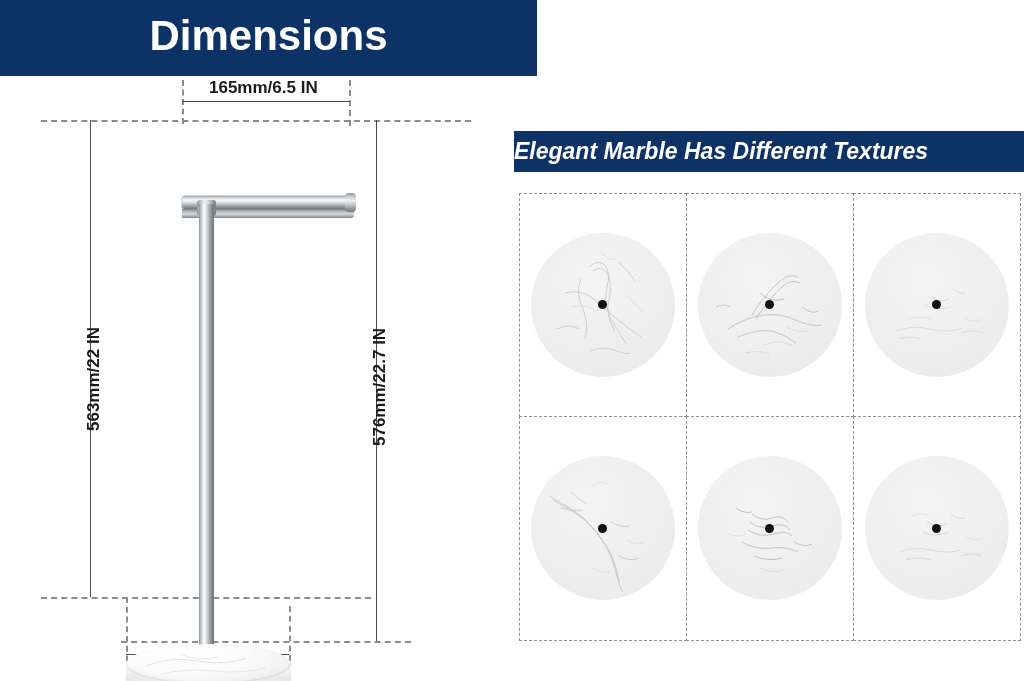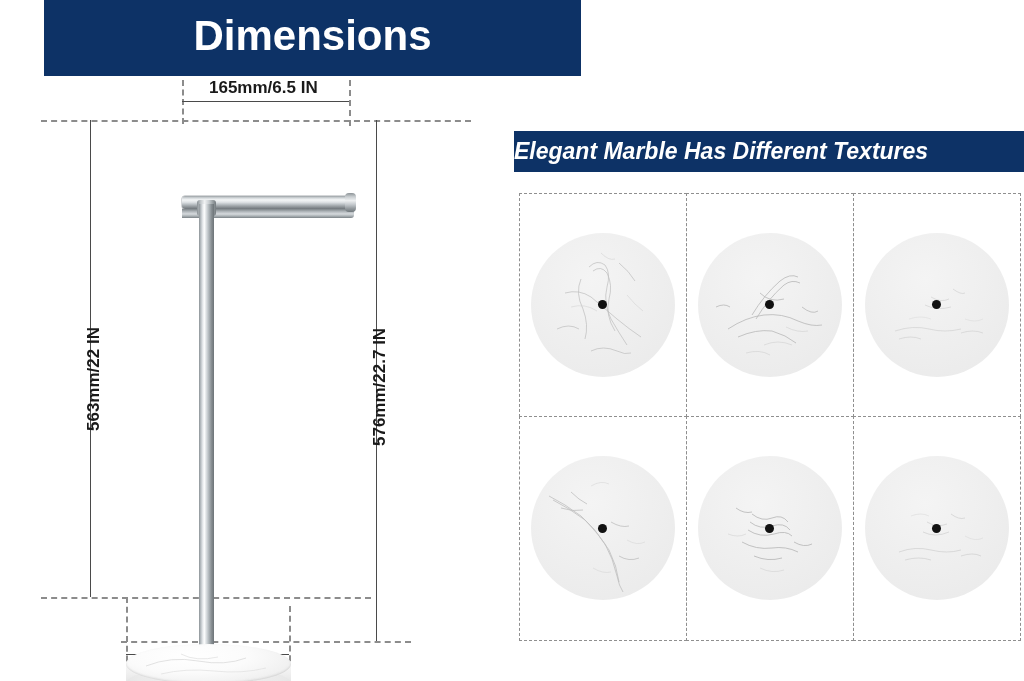--- a/index.html
+++ b/index.html
@@ -25,21 +25,20 @@
   .title-banner {
     position: absolute;
     left: 0;
     top: 0;
     width: 537px;
     height: 76px;
     background: #0d3266;
     display: flex;
     align-items: center;
     justify-content: center;
-    margin-left: 44px;
   }
   .title-banner-text {
     color: #ffffff;
     font-size: 42px;
     font-weight: bold;
     letter-spacing: 0px;
     line-height: 1;
     padding-bottom: 4px;
   }
 

